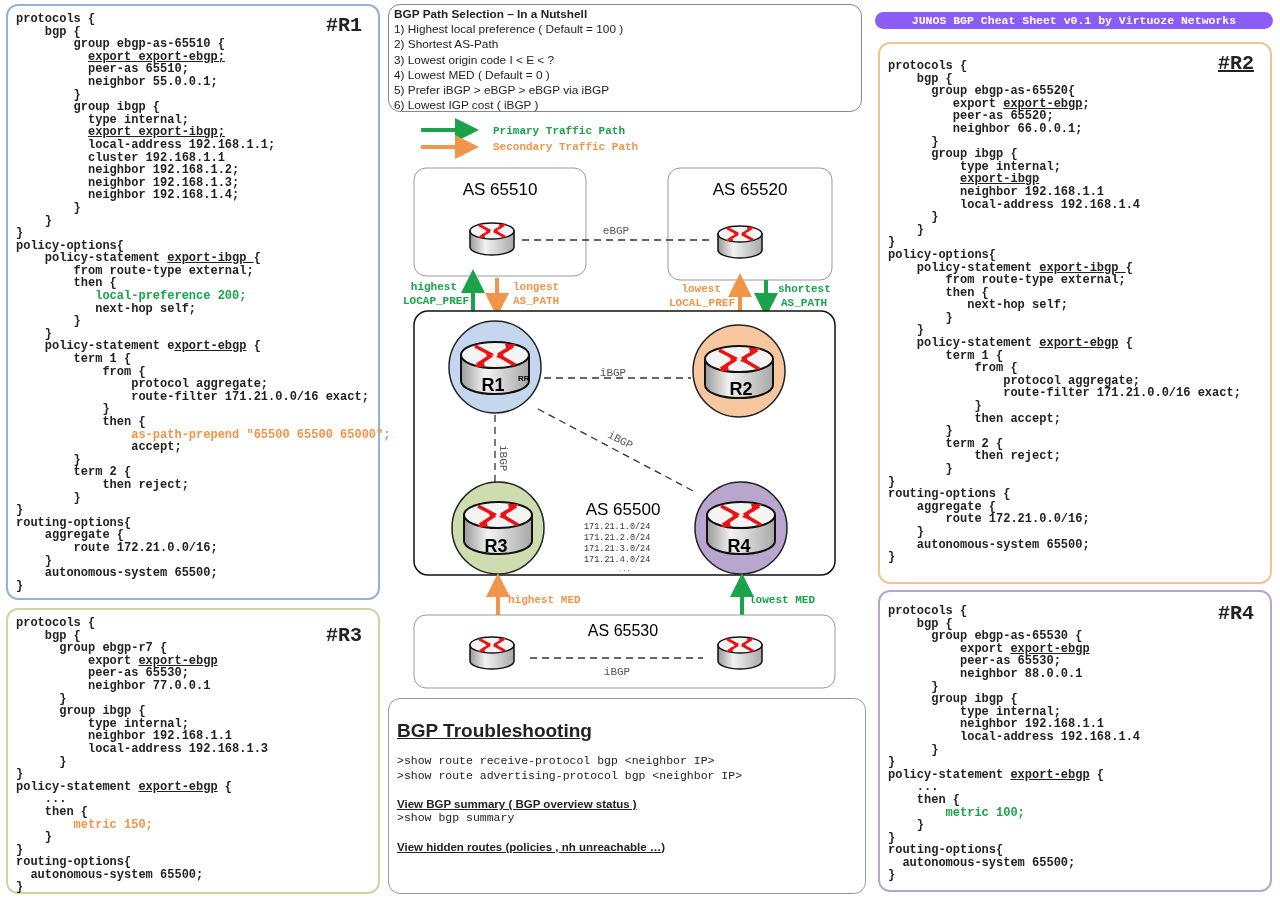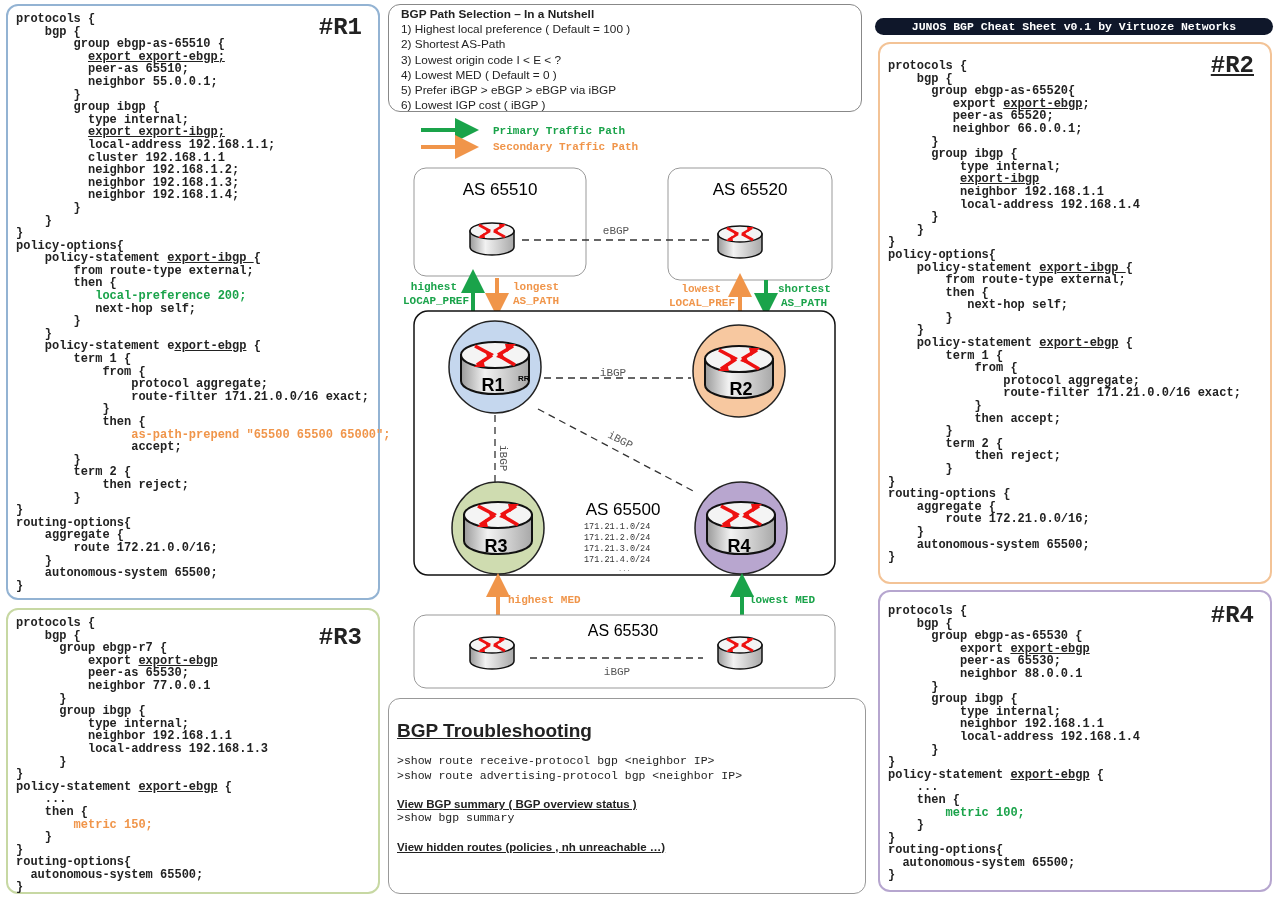--- a/index.html
+++ b/index.html
@@ -2,27 +2,27 @@
 <html><head>
 <meta charset="utf-8">
 <style>
   html,body{margin:0;padding:0;background:#fff;}
   body{width:1280px;height:904px;position:relative;overflow:hidden;font-family:"Liberation Sans",sans-serif;color:#222;}
   .panel{position:absolute;background:#fff;border-radius:12px;box-sizing:border-box;}
   .code{font-family:Liberation Mono, monospace;font-weight:bold;font-size:12px;line-height:12.6px;white-space:pre;color:#222;}
   .code .u{text-decoration:underline;}
   .code .g{color:#1aa34a;}
   .code .o{color:#f0954a;}
-  .tag{position:absolute;font-family:"Liberation Mono",monospace;font-weight:bold;font-size:24px;color:#222;}
+  .tag{position:absolute;font-family:"Liberation Mono",monospace;font-weight:bold;font-size:20px;color:#222;}
   #r1{left:6px;top:4px;width:374px;height:596px;border:2px solid #93b3d3;padding:7px 0 0 8px;}
   #r3{left:6px;top:608px;width:374px;height:286px;border:2px solid #c7d8a3;padding:7px 0 0 8px;}
   #r2{left:878px;top:42px;width:394px;height:542px;border:2px solid #f3c396;padding:16px 0 0 8px;}
   #r4{left:878px;top:590px;width:394px;height:302px;border:2px solid #b6a6cf;padding:13px 0 0 8px;}
-  #title-bar{position:absolute;left:875px;top:18px;width:398px;height:17px;background:#0f172a;border-radius:14px;color:#fff;font-family:"Liberation Mono",monospace;font-weight:bold;font-size:11.5px;display:flex;align-items:center;justify-content:center;}
-  #nutshell{left:388px;top:4px;width:474px;height:108px;border:1px solid #888;border-radius:12px;padding:2px 0 0 12px;font-size:11.8px;line-height:15.2px;}
+  #title-bar{position:absolute;left:875px;top:12px;width:398px;height:17px;background:#8b5cf6;border-radius:14px;color:#fff;font-family:"Liberation Mono",monospace;font-weight:bold;font-size:11.5px;display:flex;align-items:center;justify-content:center;}
+  #nutshell{left:388px;top:4px;width:474px;height:108px;border:1px solid #888;border-radius:12px;padding:2px 0 0 5px;font-size:11.8px;line-height:15.2px;}
   #nutshell .h{font-weight:bold;}
   #trouble{left:388px;top:698px;width:478px;height:196px;border:1px solid #999;border-radius:12px;padding:21px 0 0 8px;}
   #trouble .big{font-size:19px;font-weight:bold;text-decoration:underline;margin-bottom:12px;}
   #trouble .sub{font-size:11.5px;font-weight:bold;text-decoration:underline;margin-top:10px;line-height:14px;}
   #trouble .cmd{font-family:"Liberation Mono",monospace;font-size:11.5px;line-height:14.5px;white-space:pre;}
   svg text{font-family:"Liberation Sans",sans-serif;}
   svg .mono{font-family:"Liberation Mono",monospace;}
 </style>
 </head>
 <body>

